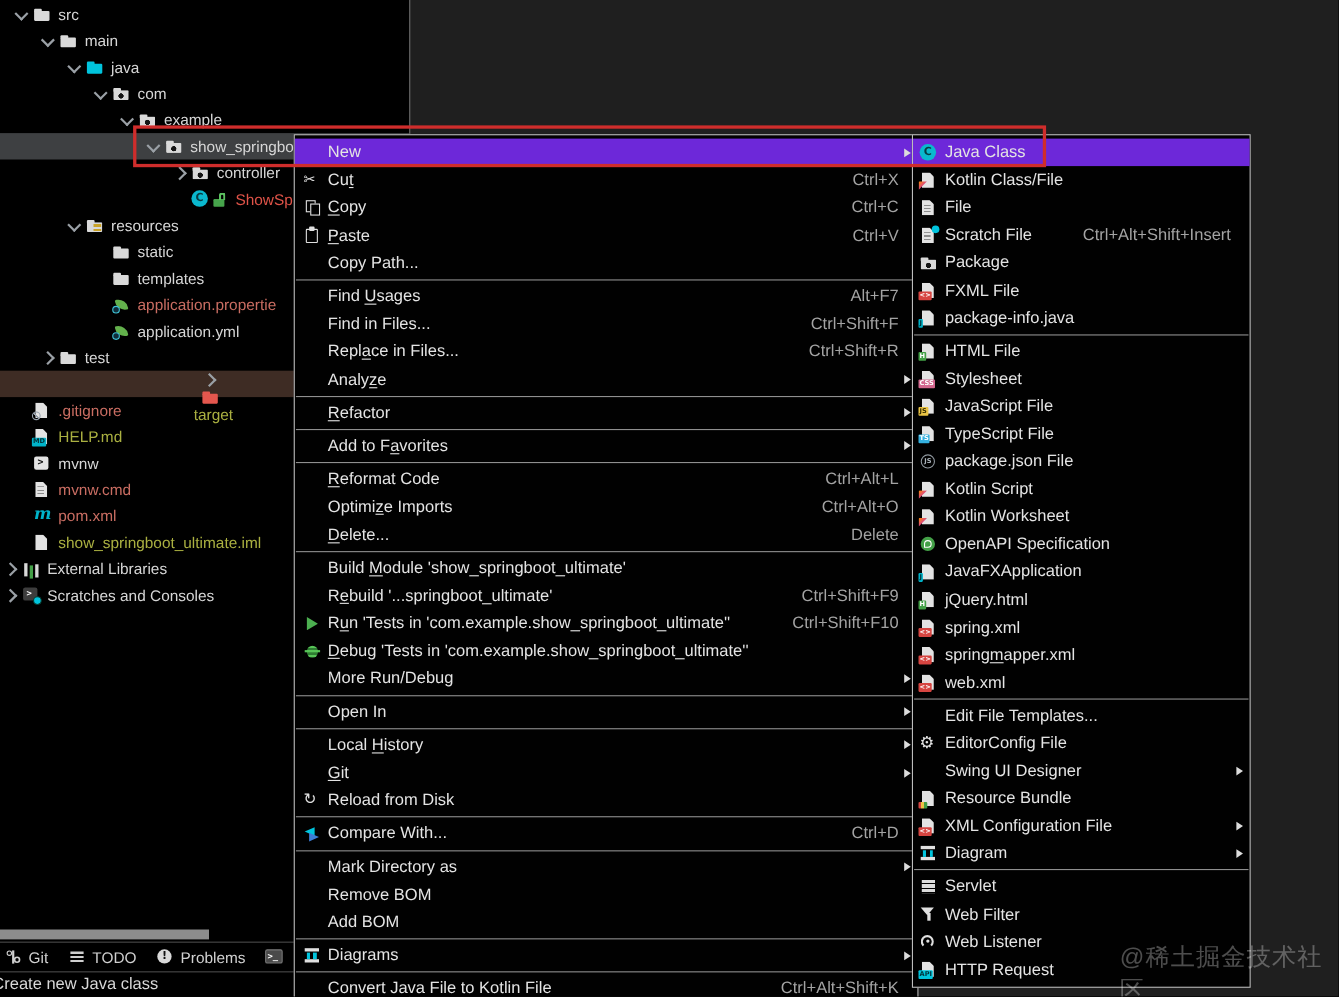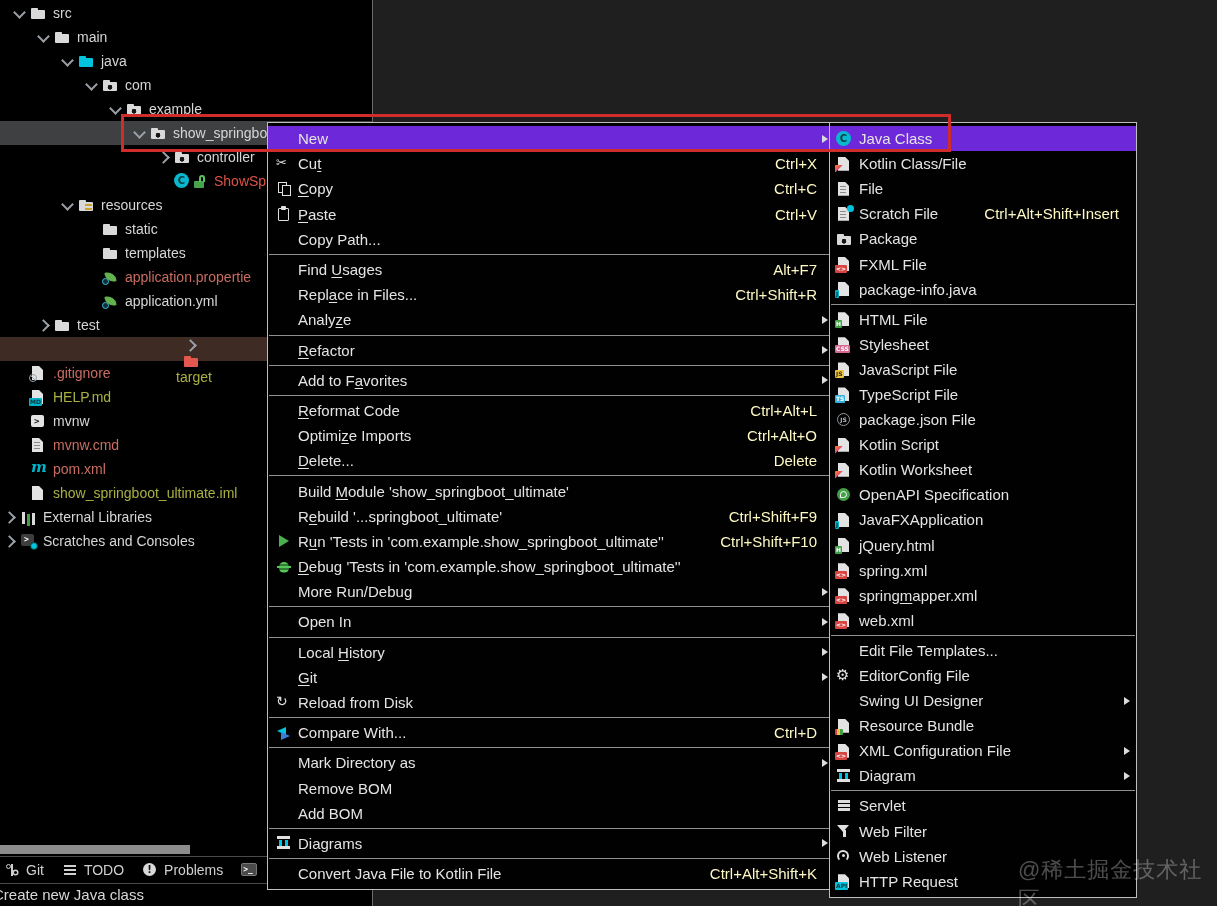--- a/index.html
+++ b/index.html
@@ -138,21 +138,21 @@
   .menu { position:absolute; background:#010101; border:1px solid #bdbdbd; padding:3px 0; }
   #ctxmenu { left:267px; top:122px; width:568px; z-index:10; }
   #submenu { left:829px; top:122px; width:308px; z-index:11; }
   .mrow { display:flex; align-items:center; height:25.2px; padding:0 6px 0 8px;
     color:#e4e4e4; font-size:15px; white-space:nowrap; overflow:hidden; }
   #submenu .mrow { height:25.1px; padding-left:6px; }
   .mrow.hl { background:#6d28d9; }
   .islot { width:22px; flex:none; display:flex; align-items:center; }
   #submenu .islot { width:23px; }
   .sp { flex:1; }
-  .mshort { margin-left:28px; color:#fef9c3; }
+  .mshort { margin-left:28px; color:#a3a3a3; }
   .arrslot { width:11px; flex:none; display:flex; justify-content:flex-end; align-items:center; }
   .marrow { width:0; height:0; border-left:6px solid #dcdcdc;
     border-top:4.5px solid rgba(0,0,0,0); border-bottom:4.5px solid rgba(0,0,0,0); }
   .msep { border-top:1px solid #8f8f8f; margin:2px 1px; height:0; }
   .ul { text-decoration:underline; text-underline-offset:2px; }
 
   
   #hscroll { position:absolute; left:0; top:845px; width:190px; height:9px; background:#8c8c8c; z-index:5; }
   #sbar { position:absolute; left:0; top:856px; width:372px; height:26px; background:#000;
     border-top:1px solid #4a4a4a; display:flex; align-items:center; gap:18px; padding-left:4px;
@@ -359,20 +359,27 @@
       <div class="msep"></div>
       <div class="mrow">
         <span class="islot"></span>
         <span>Find <span class="ul">U</span>sages</span>
         <span class="sp"></span>
         <span class="mshort">Alt+F7</span>
         <span class="arrslot"></span>
       </div>
       <div class="mrow">
         <span class="islot"></span>
+        <span>Find in Files...</span>
+        <span class="sp"></span>
+        <span class="mshort">Ctrl+Shift+F</span>
+        <span class="arrslot"></span>
+      </div>
+      <div class="mrow">
+        <span class="islot"></span>
         <span>Repl<span class="ul">a</span>ce in Files...</span>
         <span class="sp"></span>
         <span class="mshort">Ctrl+Shift+R</span>
         <span class="arrslot"></span>
       </div>
       <div class="mrow">
         <span class="islot"></span>
         <span>Analy<span class="ul">z</span>e</span>
         <span class="sp"></span>
         <span class="arrslot">

